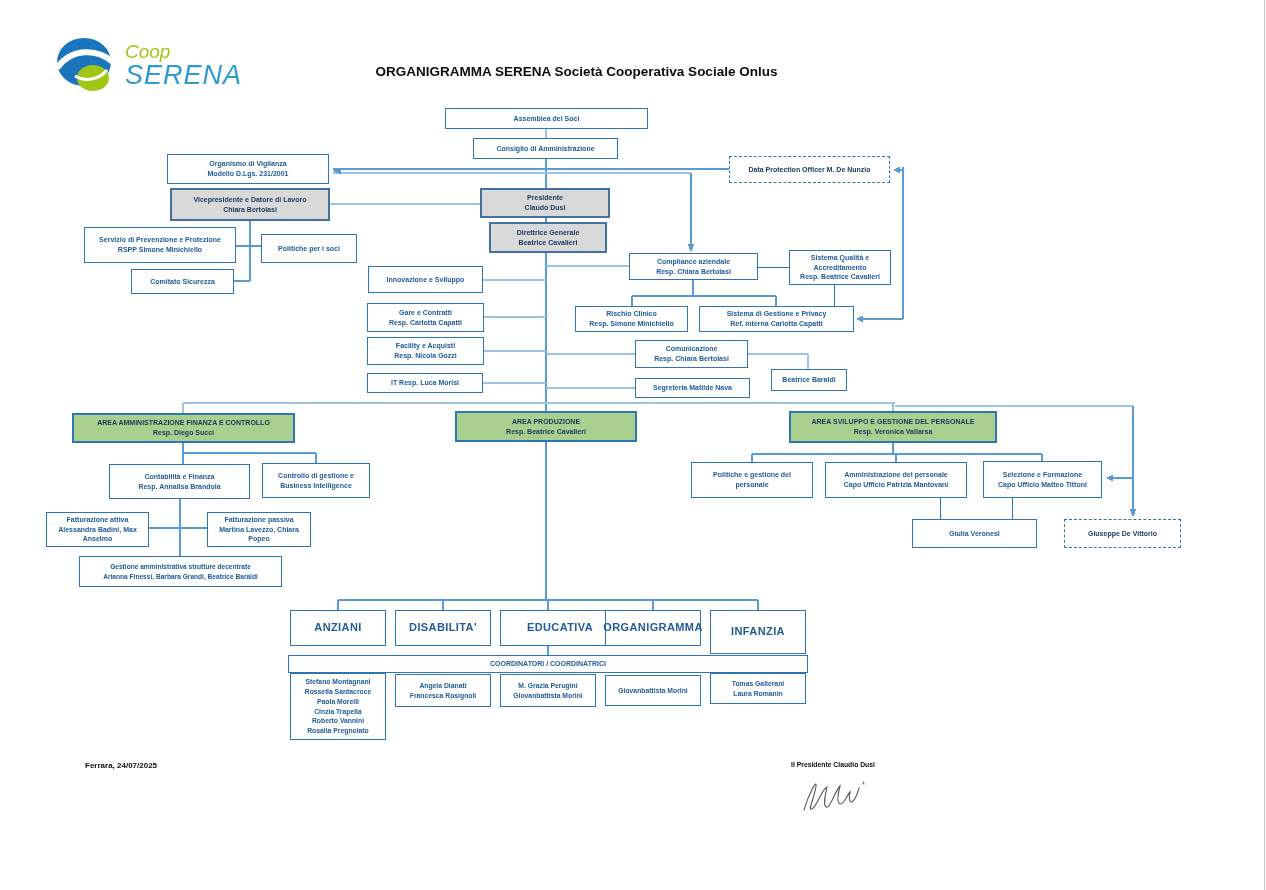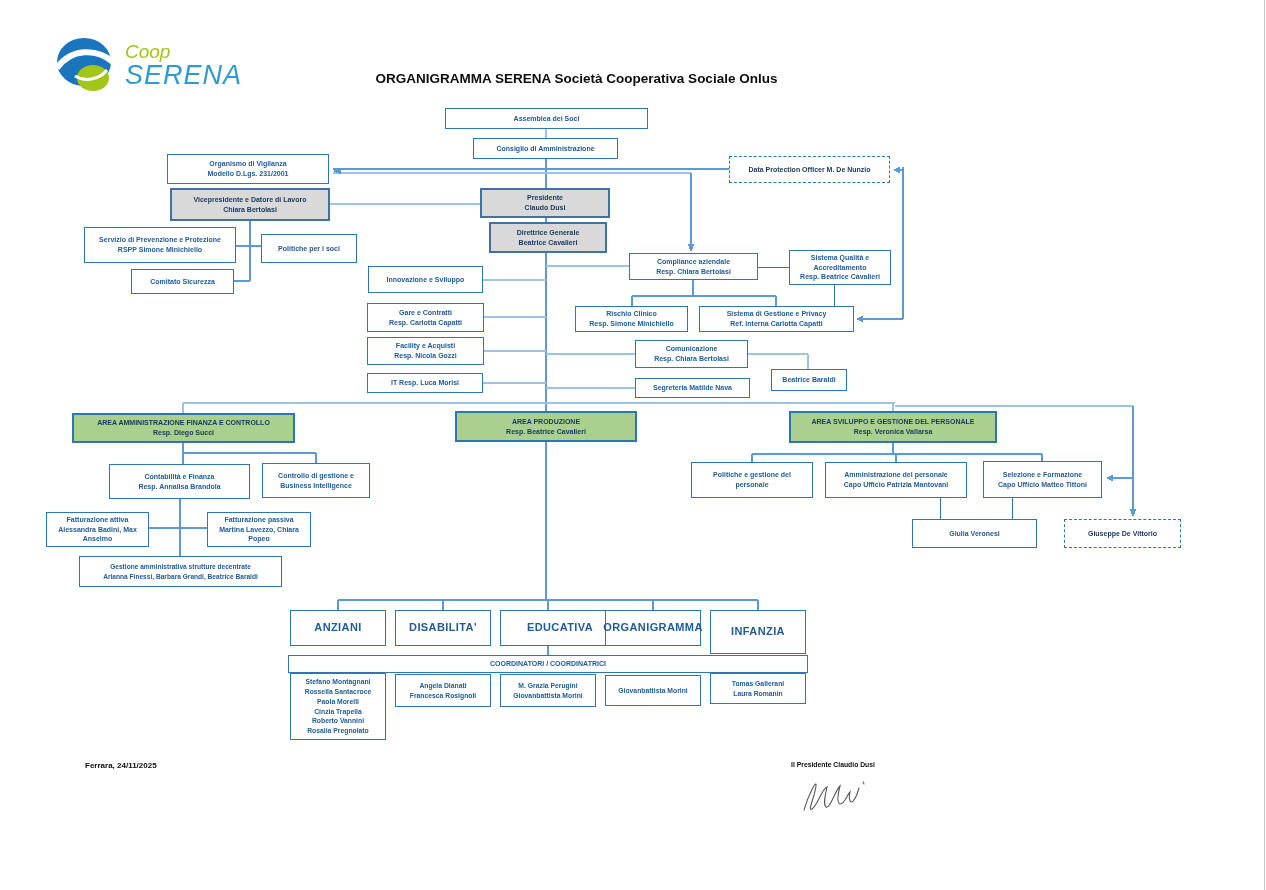--- a/index.html
+++ b/index.html
@@ -9,21 +9,21 @@
   .box{position:absolute;z-index:2;background:#fff;border:1px solid #2E75B6;color:#215C98;
        font-weight:bold;font-size:7px;line-height:1.4;display:flex;align-items:center;
        justify-content:center;text-align:center;box-sizing:border-box;padding:1px 2px;}
   .gray{background:#D9D9D9;border:2px solid #41719C;color:#17375E;}
   .green{background:#A9D08E;border:2px solid #2E75B6;color:#17375E;}
   .dashed{border:1.5px dashed #2E75B6;color:#17375E;}
   .sector{font-size:11px;letter-spacing:.4px;}
   .coord{font-size:6.8px;line-height:1.45;}
   .small{font-size:6.6px;}
   #title{position:absolute;left:360px;top:64px;width:433px;text-align:center;z-index:2;
-         font-size:13.5px;font-weight:bold;color:#0d0d0d;margin-top:7px;}
+         font-size:13.5px;font-weight:bold;color:#0d0d0d;}
   #logo{position:absolute;left:55px;top:36px;z-index:2;display:flex;align-items:center;font-style:italic;}
   #logo .words{margin-left:8px;line-height:1;}
   #logo .coop{color:#A2C617;font-size:19px;font-weight:normal;display:block;margin-bottom:1px;}
   #logo .serena{color:#2D9AD2;font-size:27px;font-weight:normal;letter-spacing:1px;display:block;}
   .footer-text{position:absolute;z-index:2;font-weight:bold;color:#0d0d0d;}
   #place-date{left:85px;top:761px;font-size:8px;}
   #president-line{left:768px;top:761px;width:130px;text-align:center;font-size:6.8px;}
   #signature{position:absolute;left:790px;top:772px;z-index:2;}
   #page-edge{position:absolute;right:1px;top:0;width:1px;height:890px;background:#c9c9c9;z-index:3;}
   .ln-l{stroke:#9DC3E6;stroke-width:1.5;}
@@ -262,20 +262,20 @@
   <div class="box coord" style="left:500px;top:674px;width:96px;height:33px">
       <span>M. Grazia Perugini<br>Giovanbattista Morini</span>
     </div>
   <div class="box coord" style="left:605px;top:675px;width:96px;height:31px">
       <span>Giovanbattista Morini</span>
     </div>
   <div class="box coord" style="left:710px;top:673px;width:96px;height:31px">
       <span>Tomas Gallerani<br>Laura Romanin</span>
     </div>
 
-  <div id="place-date" class="footer-text">Ferrara, 24/11/2025</div>
+  <div id="place-date" class="footer-text">Ferrara, 24/07/2025</div>
   <div id="president-line" class="footer-text">Il Presidente Claudio Dusi</div>
   <svg id="signature" width="90" height="42" viewBox="0 0 90 42">
     <path d="M14,38 C18,24 27,6 26,14 C25,24 17,40 22,37 C28,33 31,18 37,15 C35,24 33,33 36,35 C40,37 45,19 50,14 C48,22 47,31 50,32 C54,33 57,23 60,20 C59,25 59,29 61,30 C64,30 67,23 69,16 M73,10 L74,12" stroke="#3c3c3c" stroke-width="1.1" fill="none" opacity="0.85" stroke-linecap="round"></path>
   </svg>
 
   <div id="page-edge"></div>
 </div>
 
 </body></html>

